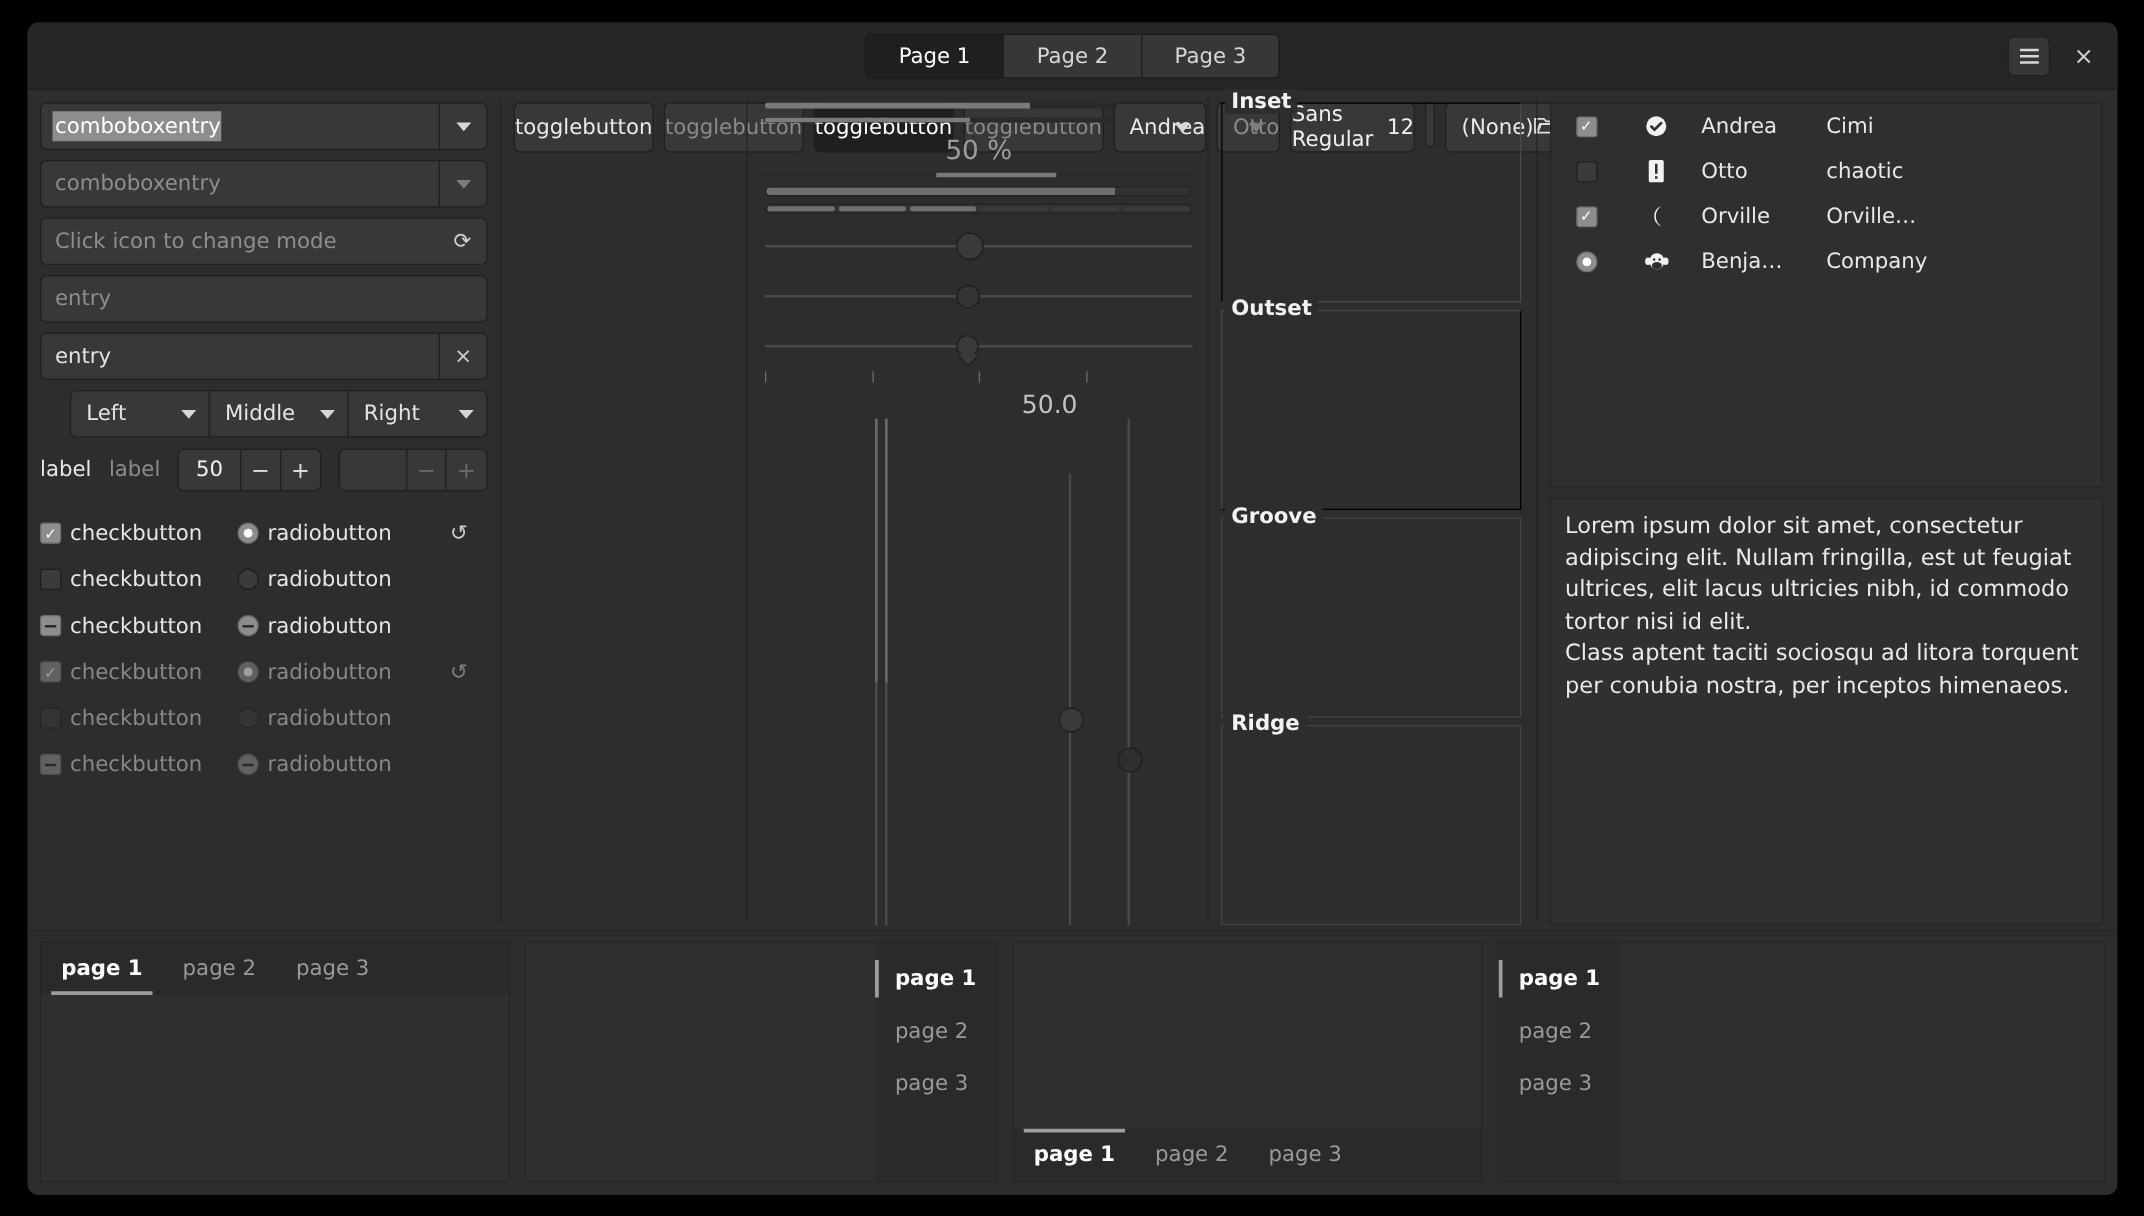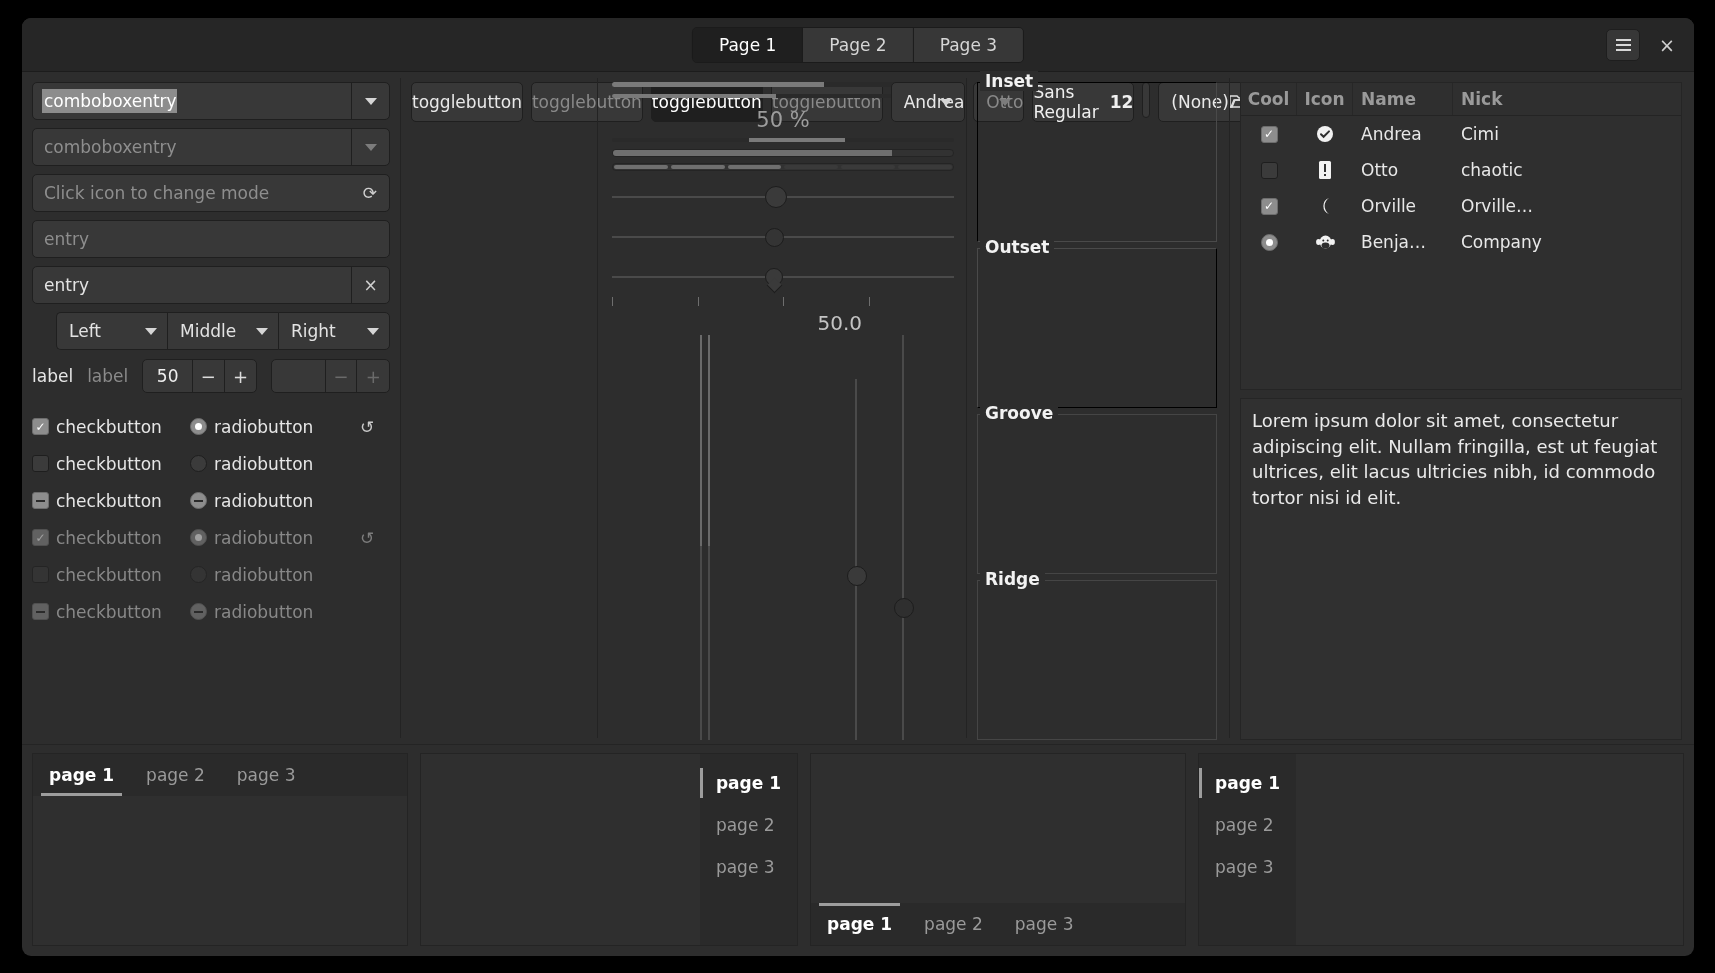--- a/index.html
+++ b/index.html
@@ -160,21 +160,21 @@
     border: 1px solid #1f1f1f; display: flex; align-items: center;
     font-size: 17px; color: #e9e9e9; padding-left: 12px; position: relative; cursor: pointer;
   }
   .cbtn.dim { color: #8a8a8a; }
   .cbtn .tri-down { position: absolute; right: 12px; }
   .fontbtn {
     height: 40px; border-radius: 5px; background: #383838; border: 1px solid #1f1f1f;
     display: flex; align-items: center; justify-content: center; gap: 11px;
     font-size: 17px; color: #f0f0f0; cursor: pointer;
   }
-  .fontbtn .sz { font-weight: bold; }
+  .fontbtn .sz { font-weight: normal; }
   .colorbtn {
     height: 36px; border-radius: 5px; background: #383838; border: 1px solid #1f1f1f;
     padding: 3px; cursor: pointer;
   }
   .colorbtn .swatch { width: 100%; height: 100%; border-radius: 2px; }
   .filebtn {
     height: 40px; border-radius: 5px; background: #383838; border: 1px solid #1f1f1f;
     display: flex; align-items: center; font-size: 17px; color: #e9e9e9;
     padding: 0 10px 0 12px; justify-content: space-between; cursor: pointer;
   }
@@ -579,26 +579,20 @@
       </div>
       <div class="frame ridge">
         <span class="flabel">Ridge</span>
       </div>
     </div>
 
     <div class="col-sep"></div>
 
     <div class="col5">
       <div class="treeview">
-        <div class="tvhead">
-          <div class="c-cool">Cool</div>
-          <div class="c-icon">Icon</div>
-          <div class="c-name">Name</div>
-          <div class="c-nick">Nick</div>
-        </div>
 
         <div class="tvrow">
           <div class="c-cool">
               <span class="cbox on">✓</span>
             </div>
           <div class="c-icon">
               <span class="tv-ico">
                 <svg width="18" height="18" viewBox="0 0 18 18">
                   <circle cx="9" cy="9" r="8" fill="#f2f2f2"></circle>
                   <path d="M5 9.2l2.6 2.6L13 6.4" stroke="#2f2f2f" stroke-width="2" fill="none" stroke-linecap="round"></path>
@@ -657,20 +651,21 @@
                 </svg>
               </span>
             </div>
           <div class="c-name">Benja…</div>
           <div class="c-nick">Company</div>
         </div>
       </div>
 
       <div class="textview">
         <p>Lorem ipsum dolor sit amet, consectetur adipiscing elit. Nullam fringilla, est ut feugiat ultrices, elit lacus ultricies nibh, id commodo tortor nisi id elit.</p>
+        <p>Class aptent taciti sociosqu ad litora torquent per conubia nostra, per inceptos himenaeos.</p>
       </div>
     </div>
 
   </div>
 
   <div class="body-bottom">
 
     <div class="nb top nb1">
       <div class="nbtabs-h">
         <div class="nbtab active">page 1</div>

